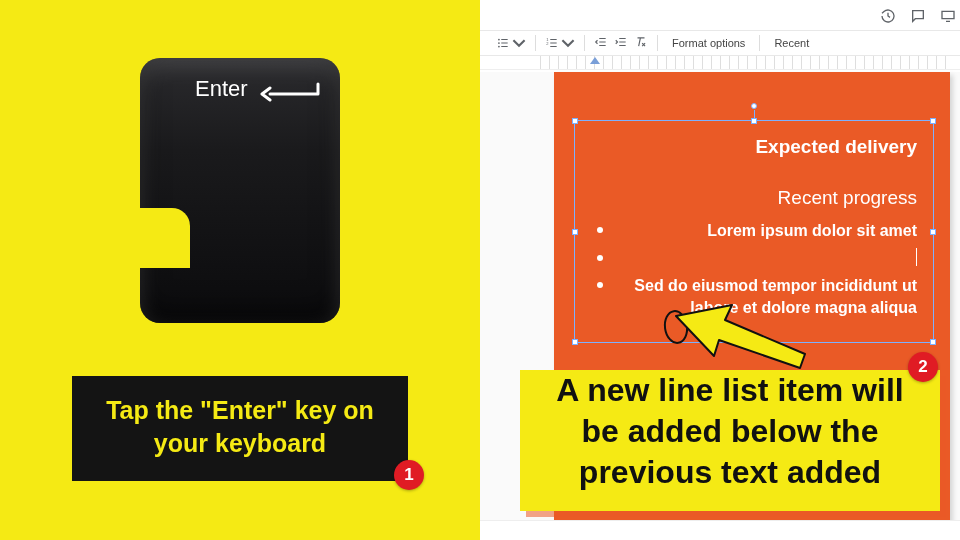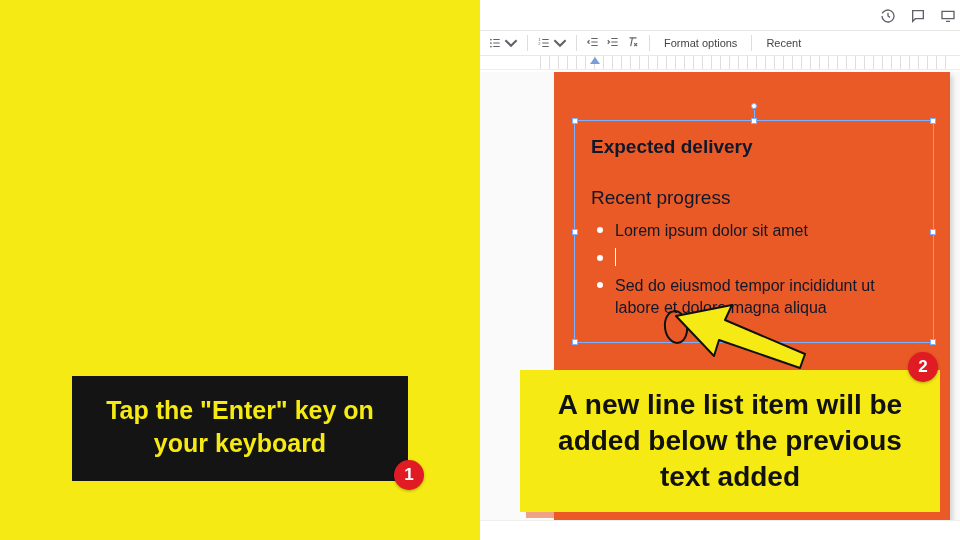--- a/index.html
+++ b/index.html
@@ -33,21 +33,21 @@
     box-shadow: 0 1px 3px rgba(0,0,0,0.3); }
   .badge1 { left: 394px; top: 460px; }
   .badge2 { right: 22px; top: 352px; }
 
   
   .top-icons { position: absolute; right: 4px; top: 8px; display: flex; gap: 14px; color: #5f6368; }
   .top-icons svg { width: 16px; height: 16px; }
 
   .toolbar { position: absolute; left: 0; top: 30px; width: 480px; height: 26px; background: #fff;
     border-top: 1px solid #e8e8e8; border-bottom: 1px solid #e8e8e8; display: flex; align-items: center;
-    padding-left: 8px; gap: 6px; font-size: 11px; color: #5f6368; }
+    padding-left: 16px; gap: 6px; font-size: 11px; color: #5f6368; }
   .toolbar .sep { width: 1px; height: 16px; background: #ddd; margin: 0 3px; }
   .toolbar svg { width: 14px; height: 14px; }
   .toolbar .drop { display: flex; align-items: center; gap: 2px; }
   .toolbar .btn-opt { padding: 0 5px; font-size: 11px; color: #444; }
   .ruler { position: absolute; left: 0; top: 56px; width: 480px; height: 14px; background: #fff;
     border-bottom: 1px solid #eee; }
   .ruler::before { content:""; position:absolute; left:60px; right:10px; top:0; bottom:0;
     background: repeating-linear-gradient(to right, #c8c8c8 0 1px, transparent 1px 9px); opacity:0.6; }
   .ruler-indent { position:absolute; top:1px; left:110px; width:0; height:0;
     border-left:5px solid transparent; border-right:5px solid transparent; border-bottom:7px solid #7a9fd8; }
@@ -61,47 +61,57 @@
   
   .textbox { position: absolute; left: 20px; top: 48px; width: 360px; border: 1px solid #7db1ff; }
   .handle { position:absolute; width:6px; height:6px; background:#fff; border:1px solid #7db1ff; }
   .h-tl{left:-3px;top:-3px}.h-tr{right:-3px;top:-3px}.h-bl{left:-3px;bottom:-3px}.h-br{right:-3px;bottom:-3px}
   .h-tm{left:50%;top:-3px;margin-left:-3px}.h-bm{left:50%;bottom:-3px;margin-left:-3px}
   .h-ml{left:-3px;top:50%;margin-top:-3px}.h-mr{right:-3px;top:50%;margin-top:-3px}
   .rot { position:absolute; left:50%; top:-18px; width:6px; height:6px; margin-left:-3px;
     border-radius:50%; background:#fff; border:1px solid #7db1ff; }
   .rot::after { content:""; position:absolute; left:2px; top:6px; width:1px; height:10px; background:#7db1ff; }
 
-  .tb-inner { padding: 12px 16px 18px; color: #0f172a; font-size: 16px; line-height: 1.5; }
+  .tb-inner { padding: 12px 16px 18px; color: #ffffff; font-size: 16px; line-height: 1.5; text-align: right; }
   .h { font-weight: 700; font-size: 19px; }
   .sub { font-size: 16px; margin-top: 2px; }
   .h2 { font-weight: 400; font-size: 19px; margin-top: 22px; }
   ul.bl { list-style: none; margin-top: 8px; }
-  ul.bl li { position: relative; padding-left: 24px; margin: 6px 0; font-size: 16px; line-height: 1.35; }
+  ul.bl li { position: relative; padding-left: 24px; margin: 6px 0; font-size: 16px; line-height: 1.35; font-weight: bold; }
   ul.bl li::before { content:""; position:absolute; left:6px; top:7px; width:6px; height:6px;
     border-radius:50%; background:#fff; }
   .cursor { display:inline-block; width:1px; height:18px; background:#fff; vertical-align:-2px; }
 
   .circle-mark { position:absolute; left:110px; top:238px; width:24px; height:34px;
     border:2px solid #111; border-radius:50%/50%; transform:rotate(-8deg); }
 
   .big-arrow { position:absolute; left:116px; top:210px; width:140px; height:90px; pointer-events:none; }
 
   
   .caption2 { position: absolute; left: 40px; top: 370px; width: 420px; background: #f5ea14; color:#111;
-    font-weight: 700; font-size: 28px; text-align: center; padding: 17px 18px 18px; line-height: 1.28;
+    font-weight: 700; font-size: 32px; text-align: center; padding: 0 18px 18px; line-height: 1.28;
     box-shadow: 6px 6px 0 rgba(234,90,38,0.55); }
 
 </style>
 </head>
 <body>
 
 <div class="stage">
 
   <div class="panel left">
+    <div class="enter-key">
+      <div class="key-body"></div>
+      <div class="key-notch"></div>
+      <div class="key-label">Enter</div>
+      <div class="key-arrow">
+        <svg viewBox="0 0 60 22">
+            <path d="M58 2 v10 H10 M10 6 l-8 6 l8 6" fill="none" stroke="#fff" stroke-width="3" stroke-linejoin="round" stroke-linecap="round"></path>
+          </svg>
+      </div>
+    </div>
     <div class="caption1">Tap the "Enter" key on your keyboard</div>
     <div class="badge badge1">1</div>
   </div>
 
   <div class="panel right">
     <div class="top-icons">
       <span><svg viewBox="0 0 24 24">
             <path fill="none" stroke="#5f6368" stroke-width="2" d="M12 7v5l3 2 M3 12a9 9 0 1 0 3-6.7L3 8"></path>
           </svg></span>
       <span><svg viewBox="0 0 24 24">

